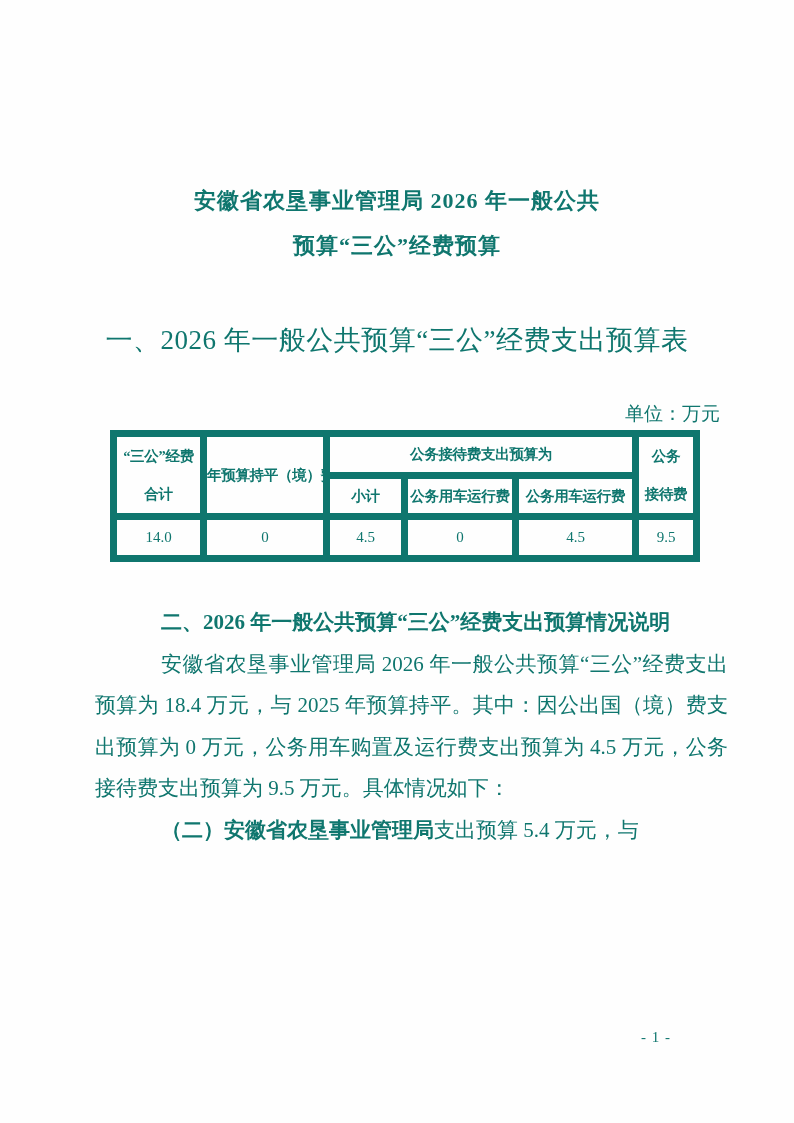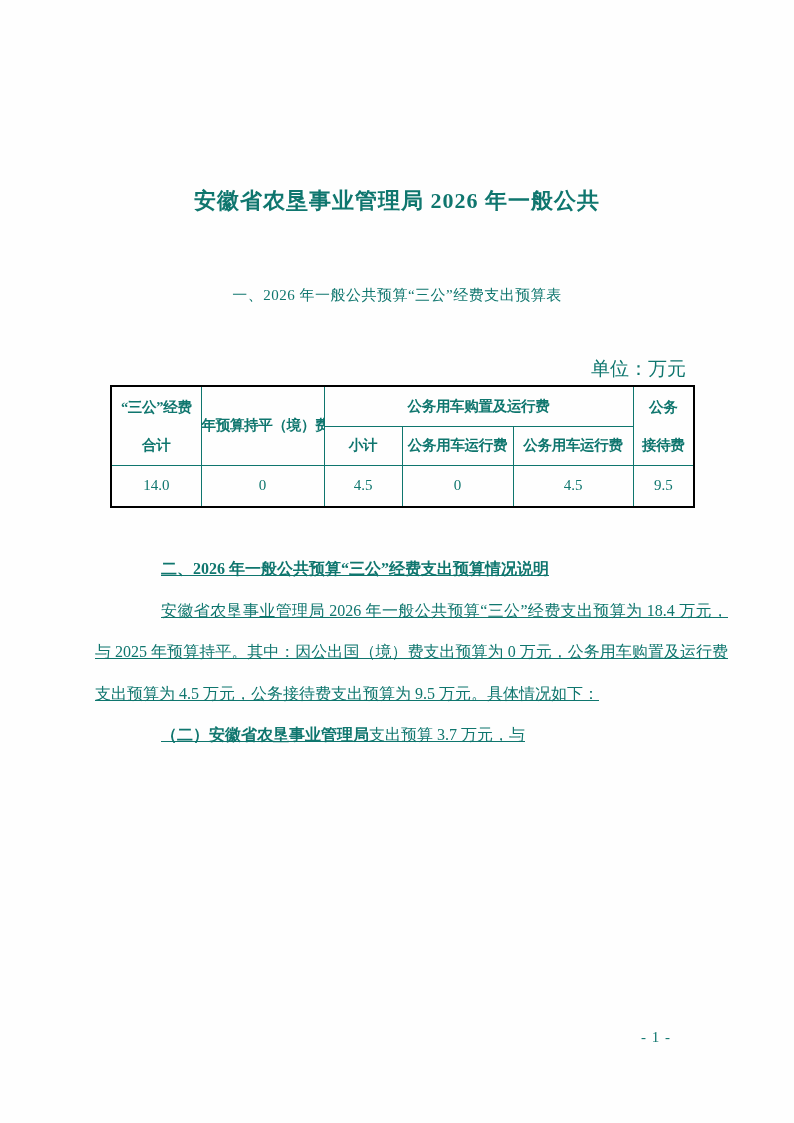--- a/index.html
+++ b/index.html
@@ -21,77 +21,77 @@
     font-weight: bold;
     letter-spacing: 1px;
   }
   .doc-title .title-line {
     display: block;
     line-height: 45px;
   }
   .section-heading-1 {
     margin-top: 52px;
     text-align: center;
-    font-size: 15px;
+    font-size: 27px;
     font-weight: normal;
     letter-spacing: 0.5px;
     line-height: 41px;
   }
   .unit-label {
     margin-top: 40px;
-    padding-right: 108px;
+    padding-right: 74px;
     text-align: right;
     font-size: 19px;
     line-height: 26px;
   }
   table.budget-table {
     margin-left: 110px;
     margin-top: 3px;
     border-collapse: collapse;
     table-layout: fixed;
     width: 583px;
     border: 2px solid #000;
   }
   table.budget-table td {
-    border: 1px solid #0f766e;
+    border: 7px solid #0f766e;
     text-align: center;
     vertical-align: middle;
     white-space: nowrap;
     overflow: hidden;
     font-size: 14.5px;
   }
   table.budget-table td.hdr { font-weight: bold; letter-spacing: -0.3px; }
   table.budget-table .two-line span { display: block; line-height: 38px; }
   tr.hdr-row-1 td { height: 40px; }
   tr.hdr-row-2 td { height: 39px; margin-top: 6px; }
   tr.value-row td { height: 42px; font-size: 15px; font-weight: normal; }
   .body-text {
     margin: 40px 66px 0 95px;
-    font-size: 16px;
+    font-size: 21px;
     line-height: 41.5px;
     text-align: justify;
-    text-decoration: underline;
   }
   .body-text p { text-indent: 66px; }
   .section-heading-2 { font-weight: bold; text-align: left; }
   .page-number {
     position: absolute;
     left: 641px;
     top: 1029px;
     font-size: 15px;
     letter-spacing: 1px;
   }
 </style>
 </head>
 <body>
 
 <div class="page">
 
   <h1 class="doc-title">
     <span class="title-line">安徽省农垦事业管理局 2026 年一般公共</span>
+    <span class="title-line">预算“三公”经费预算</span>
   </h1>
 
   <div class="section-heading-1">一、2026 年一般公共预算“三公”经费支出预算表</div>
 
   <div class="unit-label">单位：万元</div>
 
   <table class="budget-table">
     <colgroup>
       <col style="width:90px">
       <col style="width:123px">
@@ -100,21 +100,21 @@
       <col style="width:120px">
       <col style="width:61px">
     </colgroup>
     <tbody>
       <tr class="hdr-row-1">
         <td rowspan="2" class="hdr two-line">
           <span>“三公”经费</span>
           <span>合计</span>
         </td>
         <td rowspan="2" class="hdr">年预算持平（境）费</td>
-        <td colspan="3" class="hdr">公务用车购置及运行费</td>
+        <td colspan="3" class="hdr">公务接待费支出预算为</td>
         <td rowspan="2" class="hdr two-line">
           <span>公务</span>
           <span>接待费</span>
         </td>
       </tr>
       <tr class="hdr-row-2">
         <td class="hdr">小计</td>
         <td class="hdr">公务用车运行费</td>
         <td class="hdr">公务用车运行费</td>
       </tr>
@@ -125,18 +125,18 @@
         <td>0</td>
         <td>4.5</td>
         <td>9.5</td>
       </tr>
     </tbody>
   </table>
 
   <div class="body-text">
     <p class="section-heading-2">二、2026 年一般公共预算“三公”经费支出预算情况说明</p>
     <p>安徽省农垦事业管理局 2026 年一般公共预算“三公”经费支出预算为 18.4 万元，与 2025 年预算持平。其中：因公出国（境）费支出预算为 0 万元，公务用车购置及运行费支出预算为 4.5 万元，公务接待费支出预算为 9.5 万元。具体情况如下：</p>
-    <p><b>（二）安徽省农垦事业管理局</b><span>支出预算 3.7 万元，与</span></p>
+    <p><b>（二）安徽省农垦事业管理局</b><span>支出预算 5.4 万元，与</span></p>
   </div>
 
   <div class="page-number">- 1 -</div>
 
 </div>
 
 </body></html>

